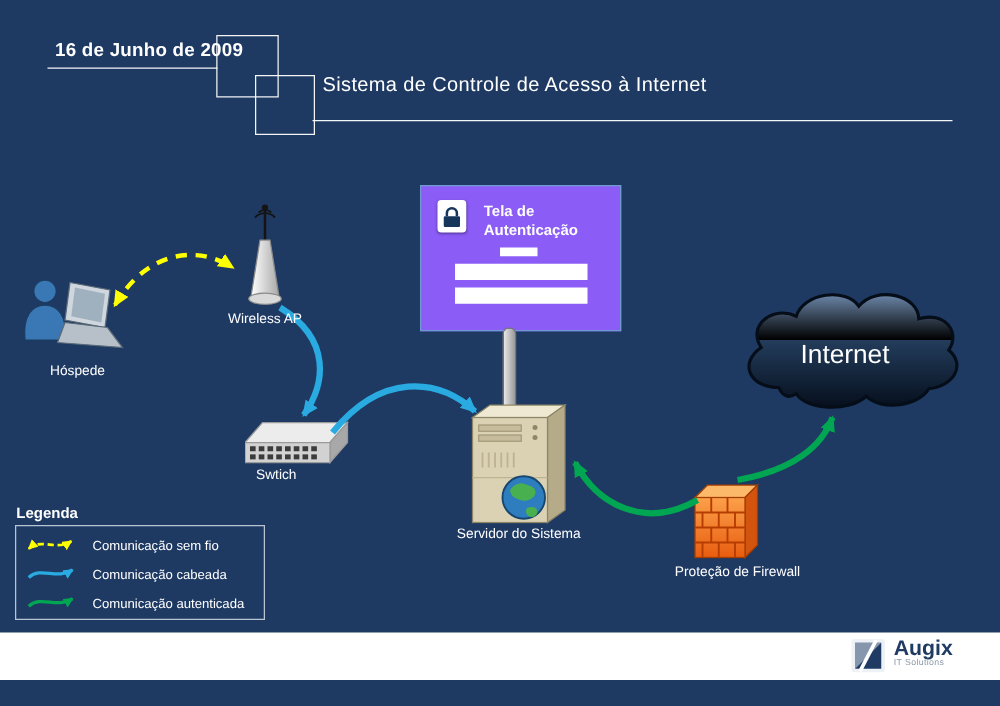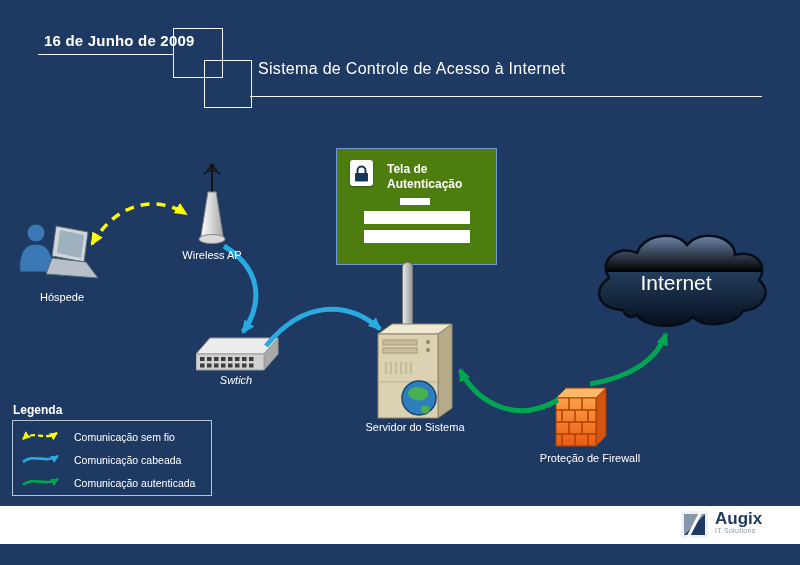--- a/index.html
+++ b/index.html
@@ -16,32 +16,32 @@
   .hline-left{left:38px;top:54px;width:136px;}
   .hline-title{left:250px;top:96px;width:512px;}
   .deco-sq{border:1px solid rgba(255,255,255,.95);background:transparent;}
   .sq1{left:173px;top:28px;width:48px;height:48px;}
   .sq2{left:204px;top:60px;width:46px;height:46px;}
   .title{left:258px;top:60px;font-size:16px;font-weight:400;letter-spacing:.3px;}
   
   .nlabel{font-size:11px;text-align:center;color:#fff;}
   .lbl-guest{left:12px;top:291px;width:100px;}
   .lbl-ap{left:162px;top:249px;width:100px;}
-  .lbl-switch{left:191px;top:374px;width:90px;font-style:italic;}
+  .lbl-switch{left:176px;top:374px;width:90px;}
   .lbl-server{left:345px;top:421px;width:140px;}
   .lbl-firewall{left:515px;top:452px;width:150px;}
   .icon-guest{left:12px;top:220px;}
   .icon-ap{left:192px;top:160px;}
   .icon-switch{left:196px;top:332px;}
   .icon-server{left:372px;top:322px;}
   .icon-firewall{left:552px;top:384px;}
   .icon-cloud{left:585px;top:226px;}
   svg text{font-family:"Liberation Sans", sans-serif;}
   
-  .auth{left:336px;top:148px;width:161px;height:117px;background:#4d7c0f;border:1px solid #6f9bd1;box-sizing:border-box;}
+  .auth{left:336px;top:148px;width:161px;height:117px;background:#8b5cf6;border:1px solid #6f9bd1;box-sizing:border-box;}
   .lock{position:absolute;left:13px;top:11px;width:23px;height:26px;background:#fff;border-radius:3px;
         display:flex;align-items:center;justify-content:center;box-shadow:0 1px 2px rgba(0,0,0,.35);}
   .auth-title{position:absolute;left:50px;top:13px;font-size:12px;font-weight:bold;line-height:15px;}
   .auth-bar-small{position:absolute;left:63px;top:49px;width:30px;height:7px;background:#fff;}
   .auth-input{position:absolute;left:27px;width:106px;height:13px;background:#fff;}
   .auth-input1{top:62px;}
   .auth-input2{top:81px;}
   .connector{left:402px;top:262px;width:11px;height:74px;border-radius:5px;
              background:linear-gradient(90deg,#e8e8e8,#9a9a9a);border:1px solid #777;box-sizing:border-box;}
   

